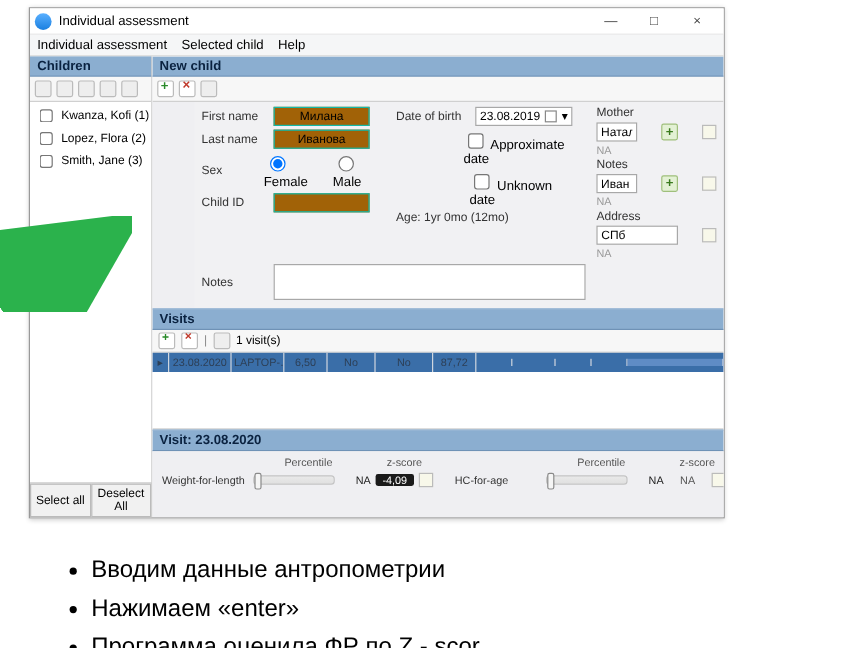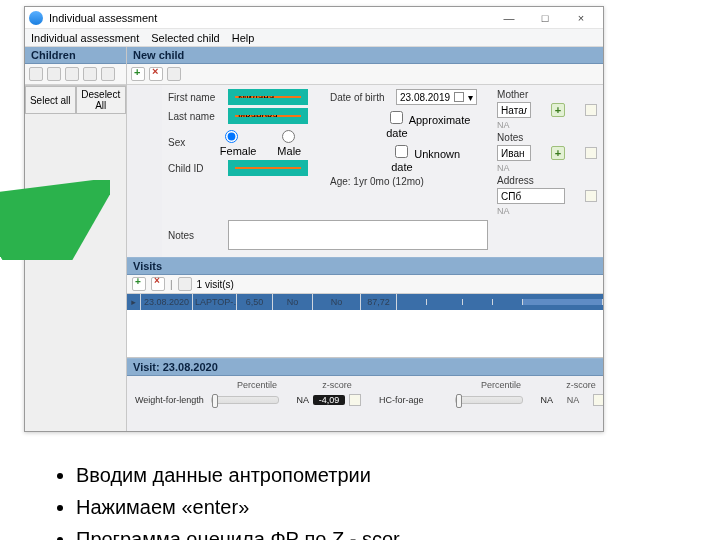--- a/index.html
+++ b/index.html
@@ -20,21 +20,21 @@
   .tbtn.gray { background:#eee; }
   .childlist { flex:1; background:#fff; padding:2px; }
   .childrow { display:flex; align-items:center; gap:4px; padding:1px 2px; font-size:10px; white-space:nowrap; overflow:hidden; }
   .childrow input { width:11px; height:11px; }
   .sel-btns { display:flex; border-top:1px solid #c7c7c7; }
   .sel-btns button { flex:1; font-size:10px; background:#f1f1f1; border:1px solid #bbb; padding:2px; }
   .main { flex:1; background:#efeff2; display:flex; flex-direction:column; overflow:hidden; }
   .form-area { background:#f1f1f3; padding:4px 6px; flex:0 0 auto;margin-left:35px; }
   .formrow { display:flex; align-items:center; gap:6px; margin-bottom:3px; }
   .formrow .lbl { width:54px; font-size:10px; color:#333; }
-  .formrow input[type=text], .formrow .txtbox { width:80px; height:16px; font-size:10px; border:7px solid #14b8a6; padding:0 3px; background:#f97316; }
+  .formrow input[type=text], .formrow .txtbox { width:80px; height:16px; font-size:10px; border:1px solid #14b8a6; padding:0 3px; background:#a16207;text-align:center; }
   .rightblock { flex:1; display:flex; flex-direction:column; gap:2px; padding-left:8px; min-width:0;}
   .blocklbl { font-size:10px; color:#333; }
   .wide { display:flex; align-items:center; gap:20px;}
   .wide input { flex:1; height:16px; font-size:10px; border:1px solid #a8a8a8; padding:0 3px; background:#fff; min-width:0;}
   .ico { width:14px; height:14px; border:1px solid #9fbf7b; background:#e3f1d4; border-radius:2px; display:inline-flex; align-items:center; justify-content:center; color:#3a7a1e; font-weight:bold; font-size:11px; }
   .sub { font-size:9px; color:#999; }
   .notes { width:260px; height:30px; border:1px solid #a8a8a8; background:#fff; }
   .visits-hdr { background:#8baed0; color:#0a2240; font-weight:bold; padding:2px 6px; font-size:11px; border-top:1px solid #98b6d4; border-bottom:1px solid #6f92b6; }
   .vtoolbar { display:flex; align-items:center; gap:5px; padding:2px 5px; background:#f7f7f7; border-bottom:1px solid #d0d0d0; font-size:10px; }
   .grid { font-size:9px; }
@@ -80,20 +80,34 @@
   <div class="layout">
     <div class="sidebar">
       <div class="section-hdr">Children</div>
       <div class="toolbar">
         <span class="tbtn gray"></span>
         <span class="tbtn gray"></span>
         <span class="tbtn gray"></span>
         <span class="tbtn gray"></span>
         <span class="tbtn gray"></span>
       </div>
+      <div class="childlist">
+        <label class="childrow">
+            <input type="checkbox" style="">
+            <span>Kwanza, Kofi (1)</span>
+          </label>
+        <label class="childrow">
+            <input type="checkbox" style="">
+            <span>Lopez, Flora (2)</span>
+          </label>
+        <label class="childrow">
+            <input type="checkbox" style="">
+            <span>Smith, Jane (3)</span>
+          </label>
+      </div>
       <div class="sel-btns">
         <button>Select all</button>
         <button>Deselect All</button>
       </div>
     </div>
 
     <div class="main">
       <div class="section-hdr">New child</div>
       <div class="toolbar">
         <span class="tbtn green"></span>

